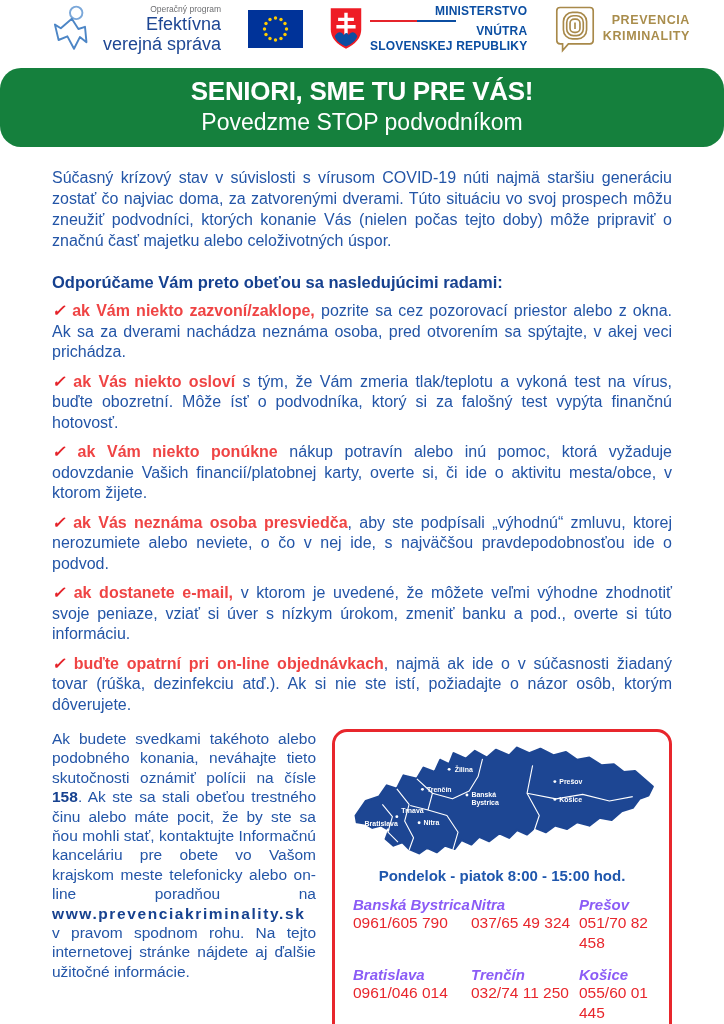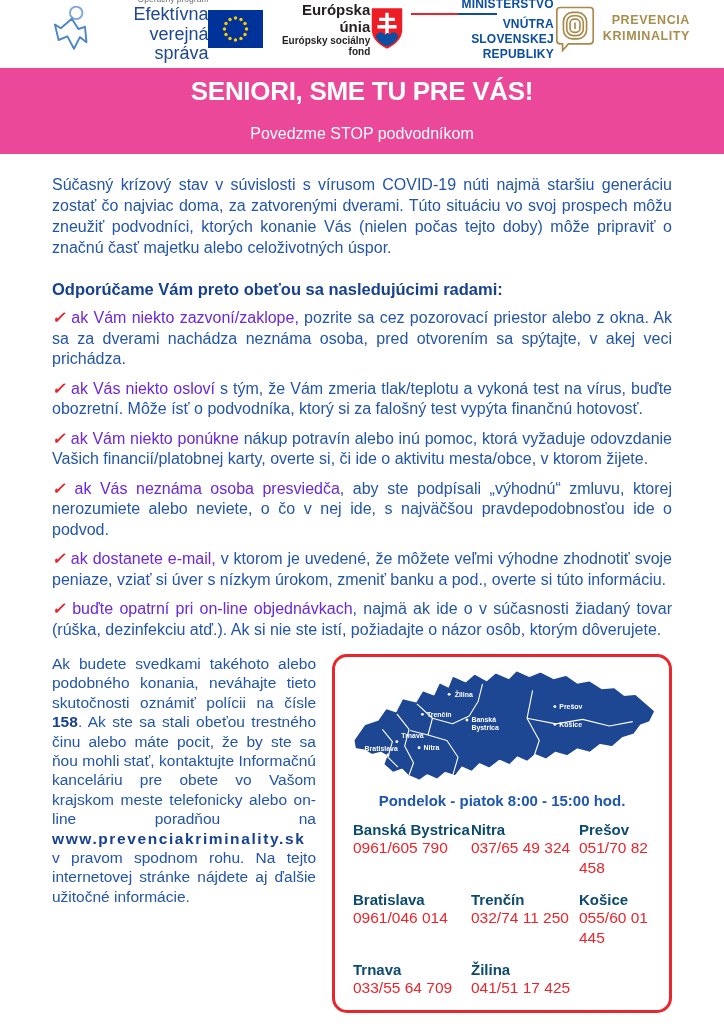--- a/index.html
+++ b/index.html
@@ -14,45 +14,45 @@
   .logo-txt { display:flex; flex-direction:column; justify-content:center; }
   .l1-small { font-size:8.5px; color:#6d6e71; margin-bottom:1px; }
   .l1-big   { font-size:18px; font-weight:normal; color:#1d4693; line-height:1.1; }
   .l2-big   { font-size:15px; font-weight:bold; color:#231f20; line-height:1.15; }
   .l2-small { font-size:10px; font-weight:bold; color:#231f20; }
   .l3-line  { font-size:12px; font-weight:bold; color:#0b4ea2; letter-spacing:.2px; line-height:1.25; }
   .min-underline { width:86px; height:2px; background:linear-gradient(to right,#e5242b 0 55%,#0b4ea2 55% 100%); margin:1px 0 2px; }
   .l4-line  { font-size:12.5px; font-weight:bold; color:#a98d4c; letter-spacing:.6px; line-height:1.25; }
 
   
-  .banner { background:#ec4899; color:#fff; text-align:center; padding:8px 0 11px; }
+  .banner { background:#15803d; color:#fff; text-align:center; padding:8px 0 11px;border-radius:21px; }
   .banner-title { font-size:26px; font-weight:bold; letter-spacing:-.3px; }
-  .banner-sub { font-size:16px; margin-top:18px; }
+  .banner-sub { font-size:23px; margin-top:2px; }
 
   
   .content { padding:0 52px; color:#2355a7; }
   .intro { margin-top:20px; font-size:16px; line-height:21px; text-align:justify; }
   .advice-head { margin-top:22px; font-size:16.5px; font-weight:bold; color:#16418f; }
   .bullet { margin-top:9px; font-size:16px; line-height:20.5px; text-align:justify; }
   .bullet .chk { color:#e5242b; font-weight:bold; font-style:italic; margin-right:5px; }
-  .bullet .b { font-weight:normal; color:#6d28d9; }
+  .bullet .b { font-weight:bold; color:#ef4444; }
 
   
   .two-col { display:flex; gap:16px; margin-top:14px; align-items:flex-start; }
   .witness { width:300px; font-size:15.5px; line-height:19.4px; text-align:justify; }
   .witness .b { font-weight:bold; color:#16418f; }
   .witness .url { font-weight:bold; color:#16418f; letter-spacing:1.6px; white-space:nowrap; }
 
   .contact-box { flex:1; border:3px solid #e8262c; border-radius:15px; padding:10px 14px 12px; }
   .map-wrap { text-align:center; }
   .map-wrap svg { width:306px; height:117px; }
   .map-label { font-family:"Liberation Sans",sans-serif; font-weight:bold; fill:#ffffff; font-size:12.5px; }
   .hours { text-align:center; font-size:15px; font-weight:bold; color:#1f57ad; margin:4px 0 12px; }
   .contact-grid { display:grid; grid-template-columns:118px 108px 1fr; row-gap:14px; padding-left:4px; }
-  .city { font-size:15px; font-weight:bold; color:#0c4a6e; line-height:1.15; }
+  .city { font-size:15px; font-weight:bold; color:#8b5cf6; line-height:1.15;font-style:italic; }
   .phone { font-size:15.5px; font-weight:normal; color:#e8262c; line-height:1.25; }
 </style>
 </head>
 <body>
 
 <div class="page">
 
   <div class="header">
 
     <div class="logo">
@@ -81,24 +81,20 @@
             <circle cx="37" cy="24.5" r="1.7"></circle>
               <circle cx="33" cy="28.5" r="1.7"></circle>
             <circle cx="27.5" cy="30" r="1.7"></circle>
               <circle cx="22" cy="28.5" r="1.7"></circle>
             <circle cx="18" cy="24.5" r="1.7"></circle>
               <circle cx="16.5" cy="19" r="1.7"></circle>
             <circle cx="18" cy="13.5" r="1.7"></circle>
               <circle cx="22" cy="9.5" r="1.7"></circle>
           </g>
         </svg>
-      </span>
-      <span class="logo-txt">
-        <span class="l2-big">Európska únia</span>
-        <span class="l2-small">Európsky sociálny fond</span>
       </span>
     </div>
 
     <div class="logo">
       <span>
         <svg width="34" height="44" viewBox="0 0 60 78">
           <path d="M3,2 h54 v38 q0,21 -27,34 q-27,-13 -27,-34 z" fill="#ee1c25"></path>
           <path d="M27,10 h6 v9 h11 v6 h-11 v7 h14 v6 h-14 v16 h-6 v-16 h-14 v-6 h14 v-7 h-11 v-6 h11 z" fill="#ffffff"></path>
           <path d="M10,52 c5,-9 12,-9 16,-2 c3,-5 7,-5 9,0 c4,-7 11,-7 15,2 c-3,10 -13,15 -20,18 c-7,-3 -17,-8 -20,-18 z" fill="#0b4ea2"></path>
         </svg>

